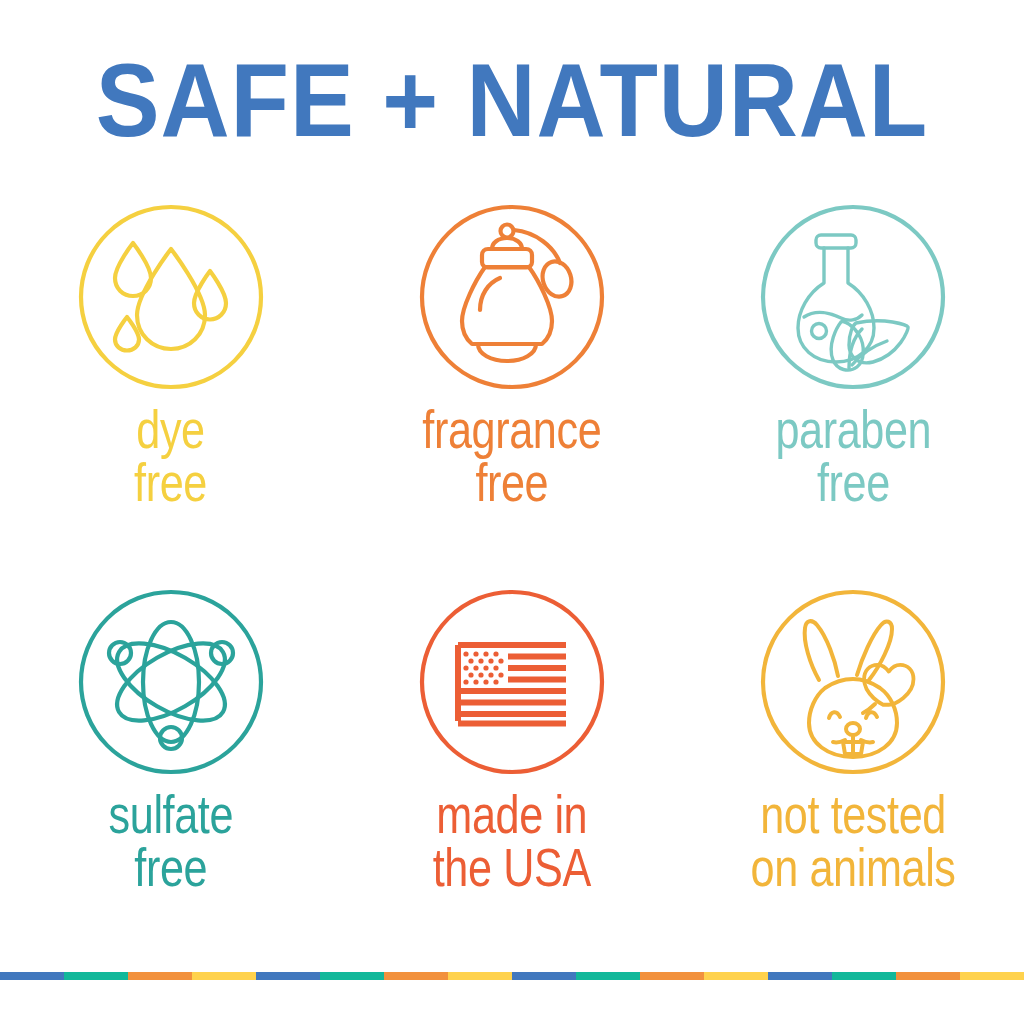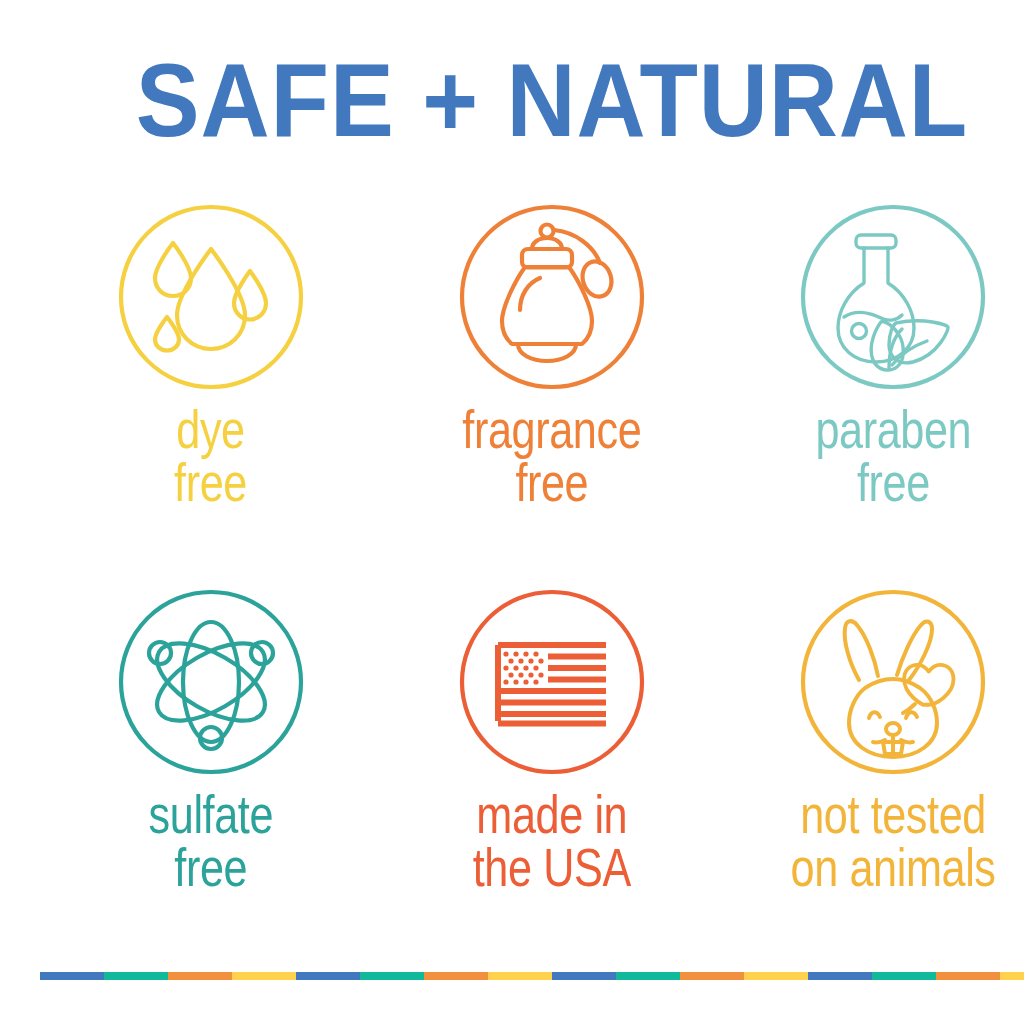--- a/index.html
+++ b/index.html
@@ -12,21 +12,20 @@
     height: 1024px;
     font-family: "Liberation Sans", sans-serif;
     overflow: hidden;
     position: relative;
   }
 
   .page {
     position: absolute;
     inset: 0;
     background: #ffffff;
-    margin-left: 40px;
   }
 
   
   .headline {
     position: absolute;
     top: 48px;
     left: 0;
     width: 1024px;
     text-align: center;
     font-family: "Liberation Sans", sans-serif;

